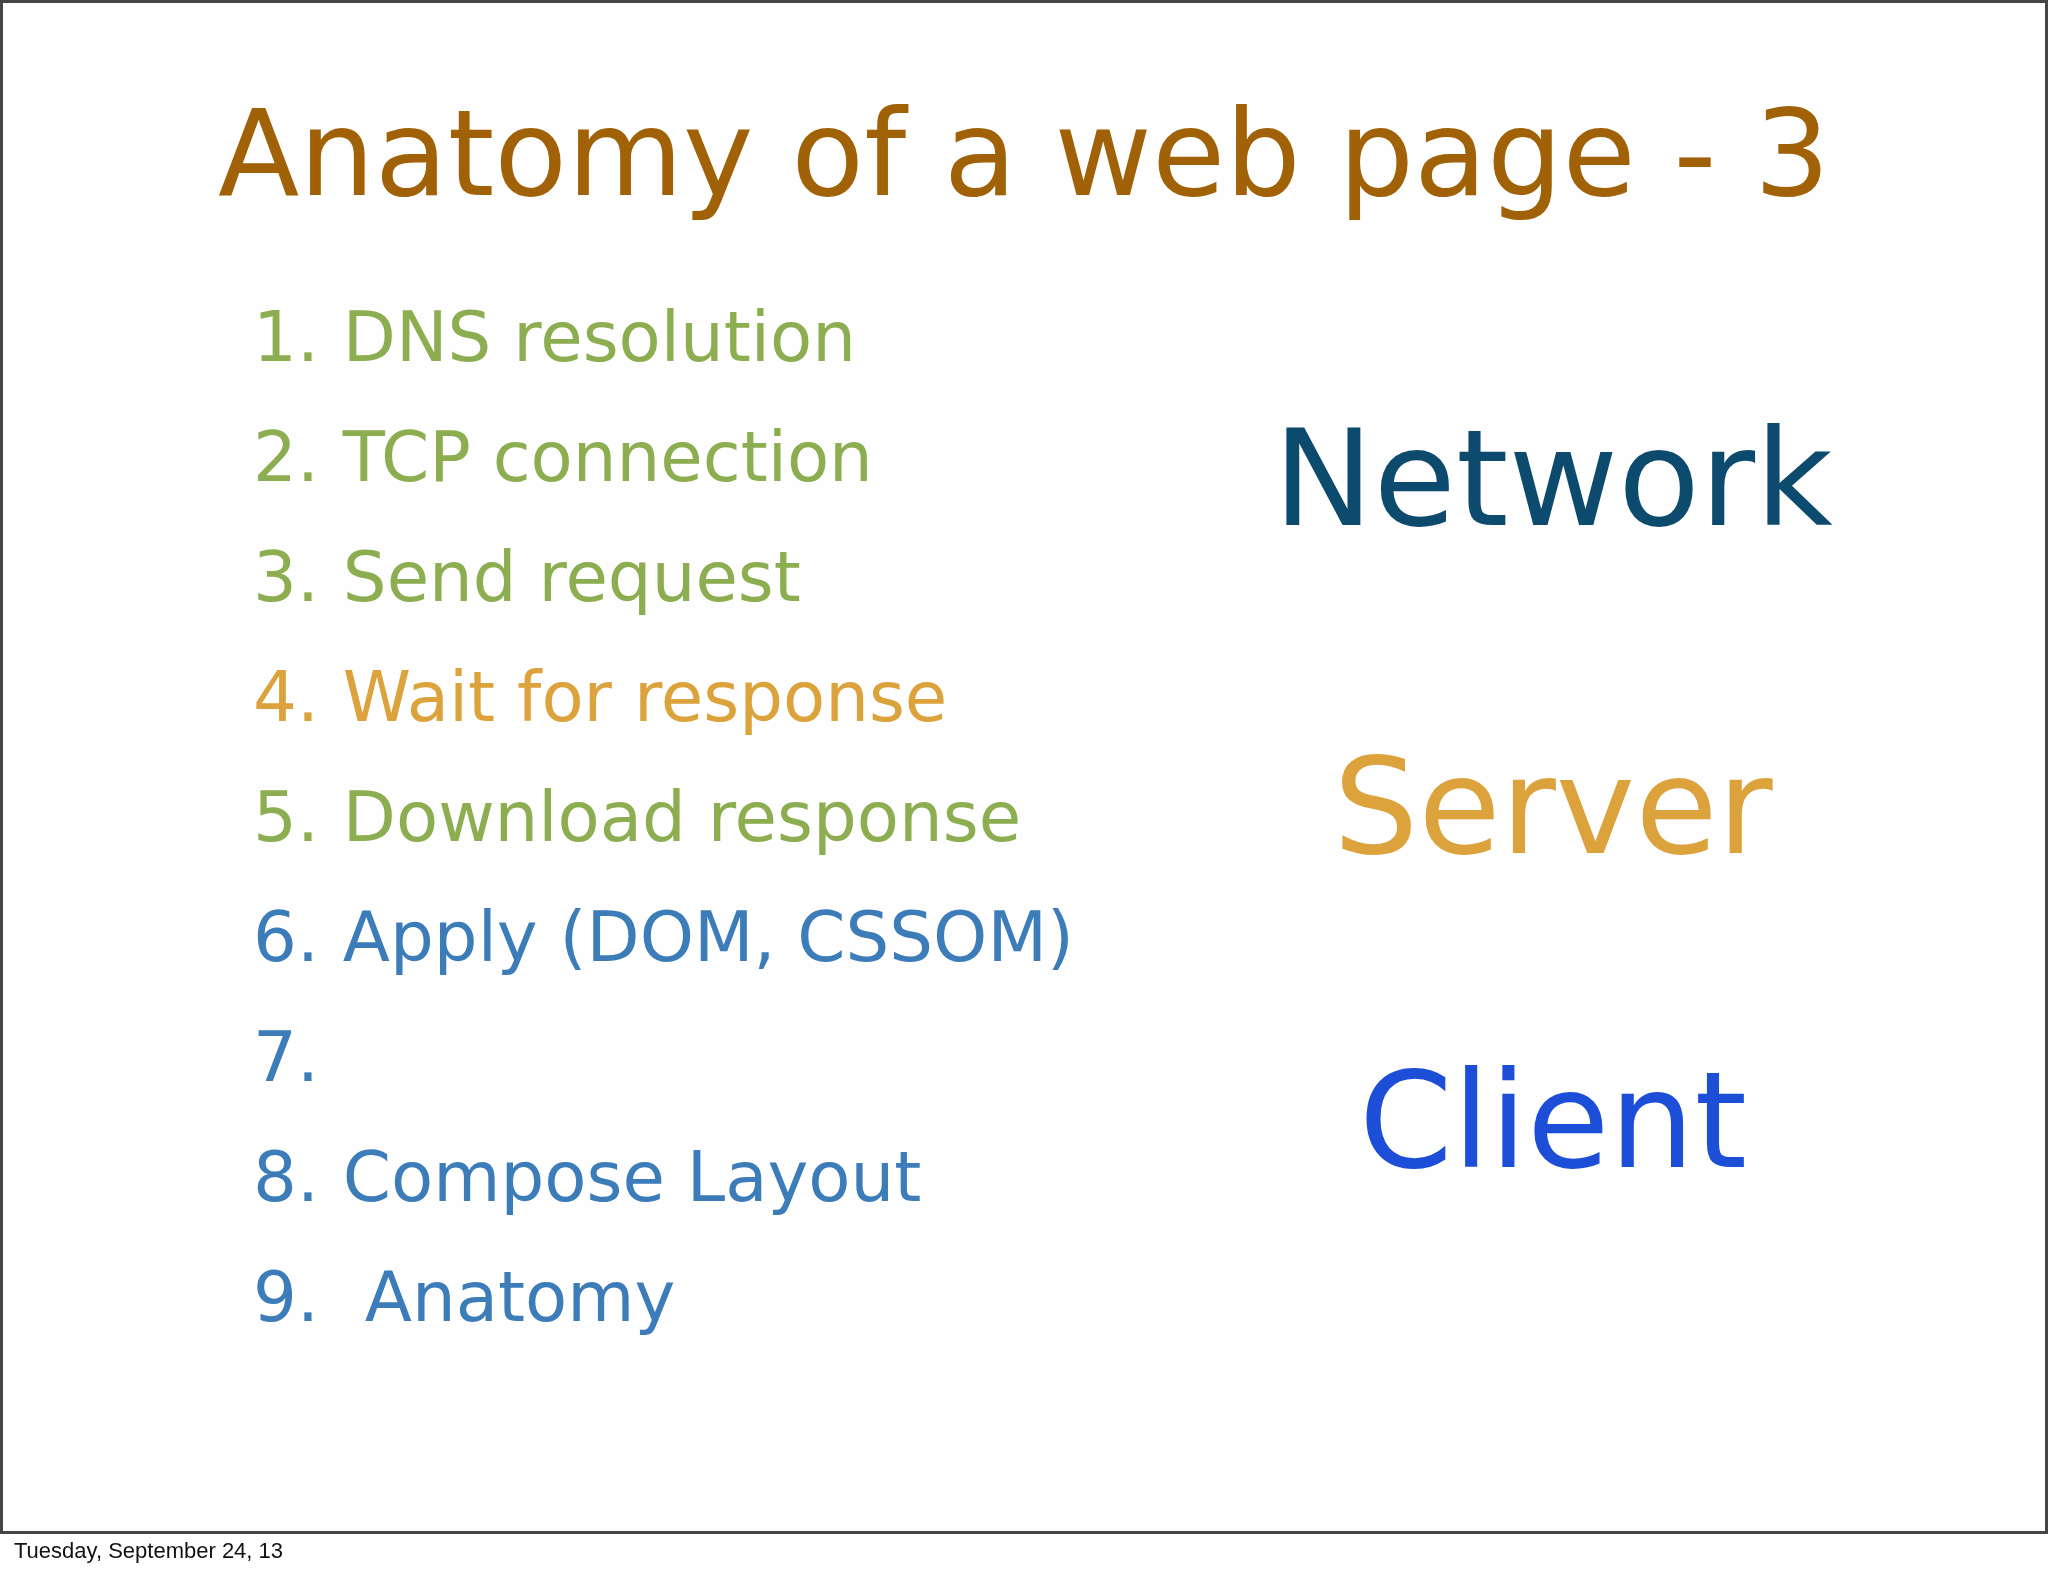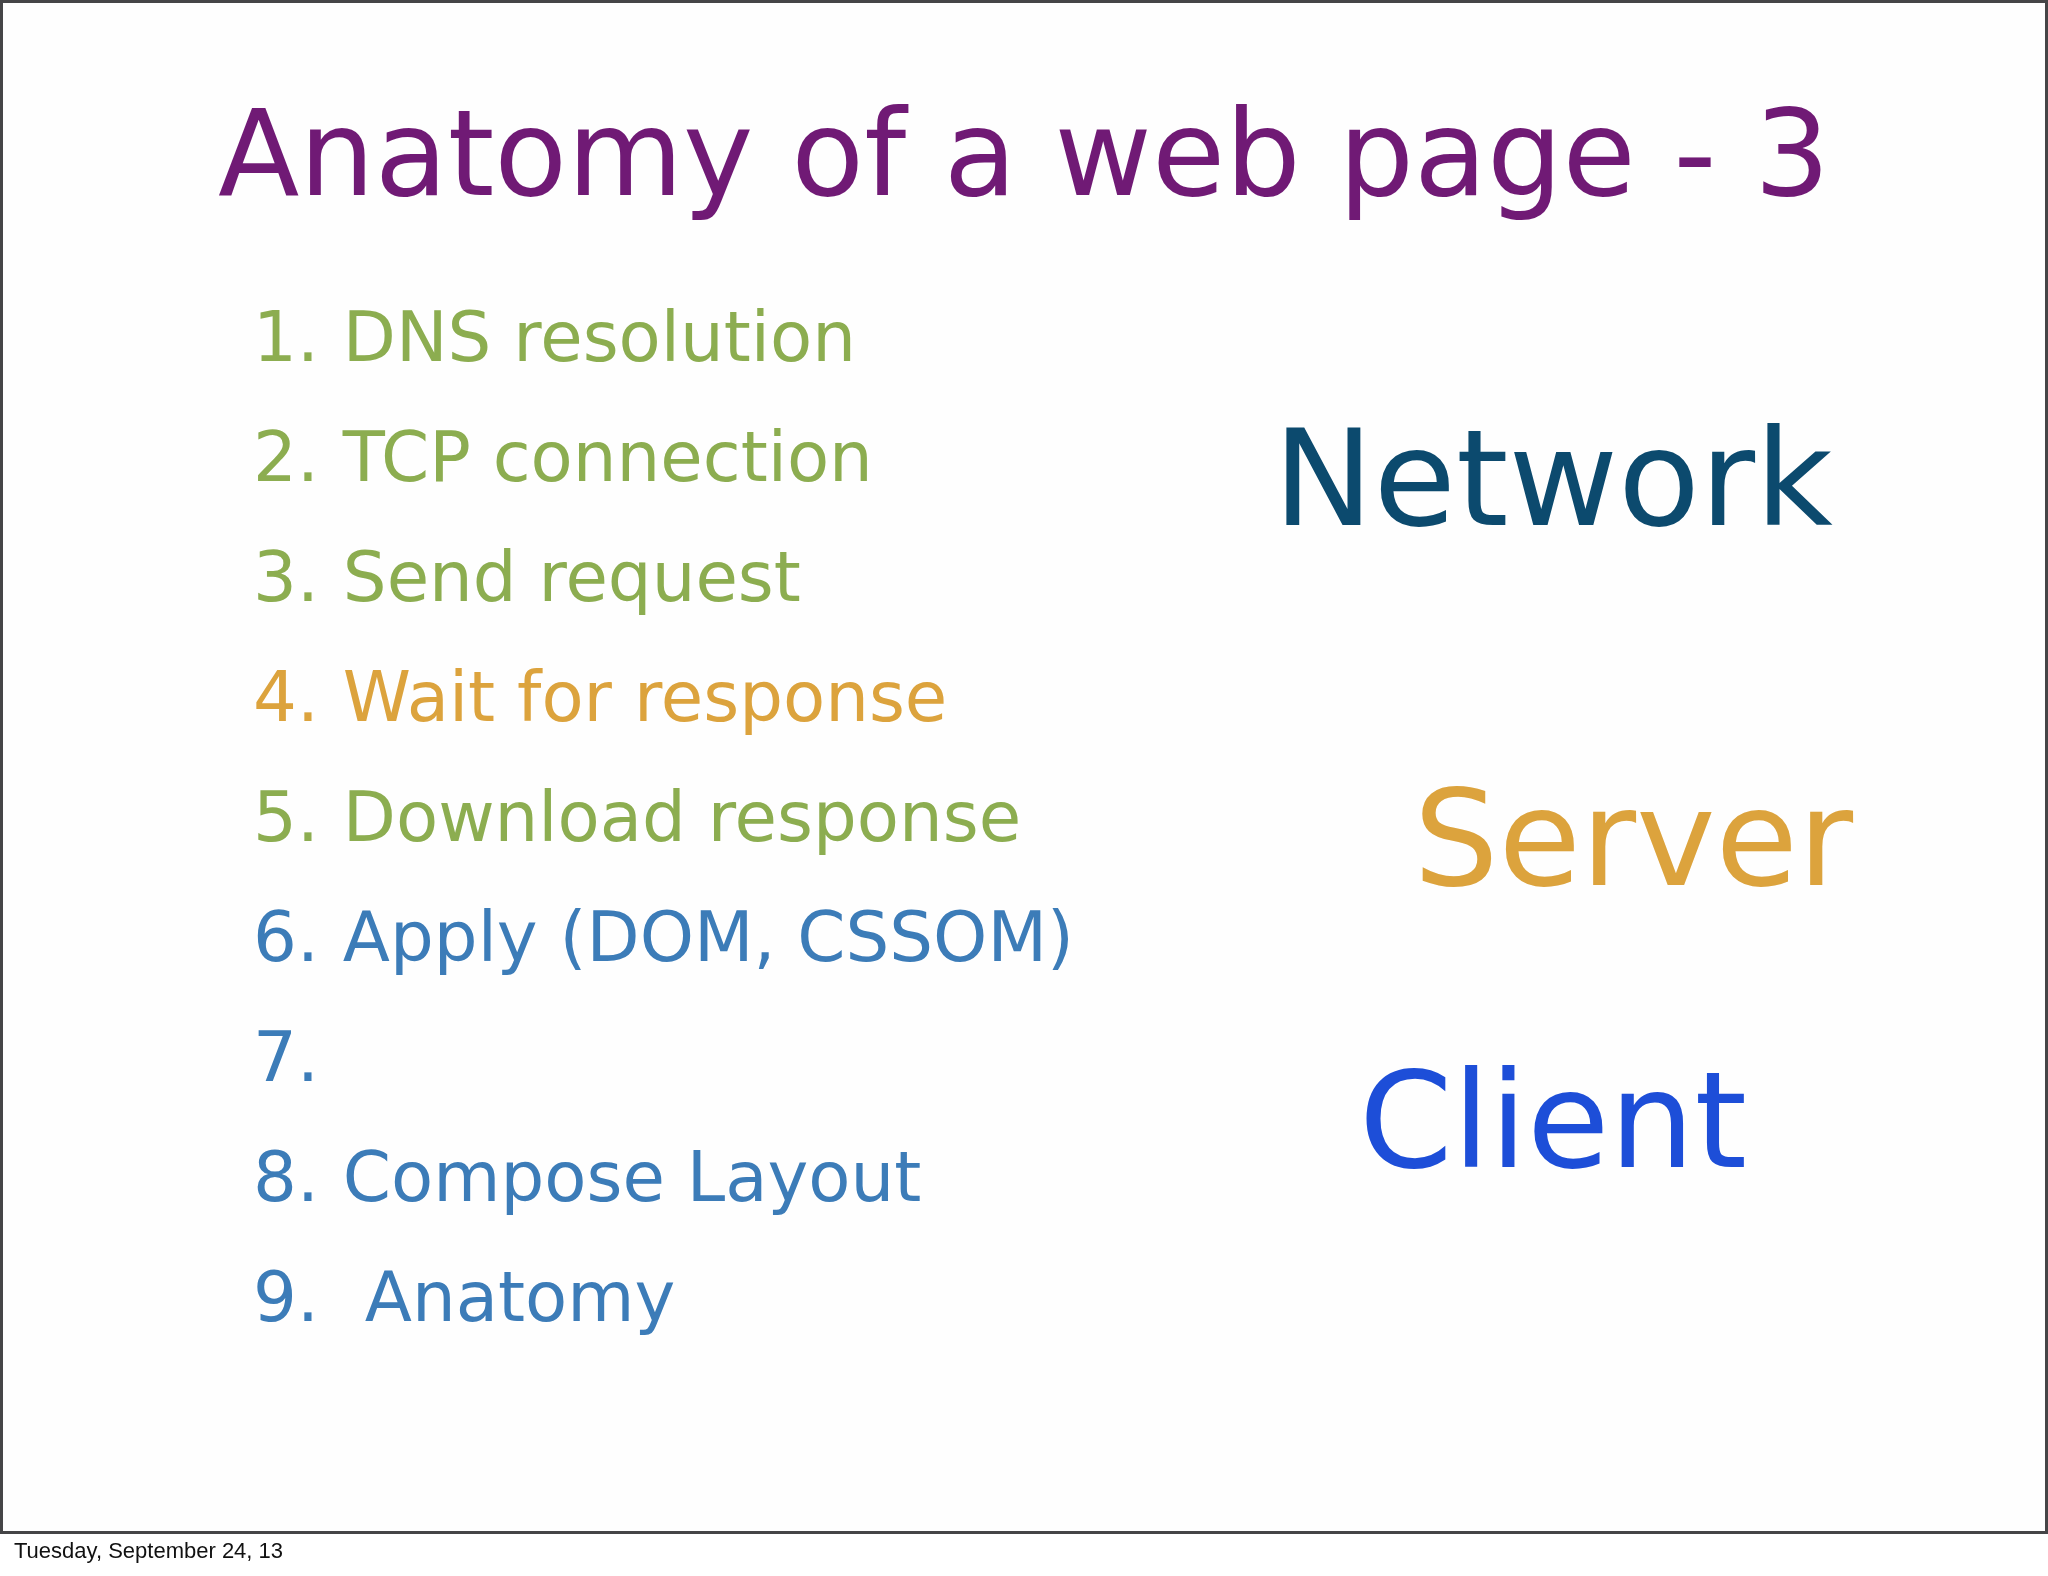--- a/index.html
+++ b/index.html
@@ -26,21 +26,21 @@
     background: #fefefe;
   }
   .slide-title {
     position: absolute;
     top: 92px;
     left: 0;
     width: 100%;
     text-align: center;
     font-size: 119px;
     line-height: 1;
-    color: #701a75;
+    color: #a16207;
     white-space: nowrap;
   }
   .steps {
     position: absolute;
     left: 250px;
     top: 274px;
     list-style: none;
     margin: 0;
     padding: 0;
   }
@@ -59,21 +59,21 @@
   .legend-label {
     position: absolute;
     left: 1250px;
     width: 600px;
     text-align: center;
     font-size: 134px;
     line-height: 1;
     white-space: nowrap;
   }
   .legend-network { top: 409px; }
-  .legend-server  { top: 769px; text-align: right; }
+  .legend-server  { top: 737px; }
   .legend-client  { top: 1051px; }
   .footer-date {
     position: absolute;
     left: 14px;
     top: 1540px;
     font-family: "Liberation Sans", sans-serif;
     font-size: 22px;
     line-height: 1;
     color: #111111;
     white-space: nowrap;

